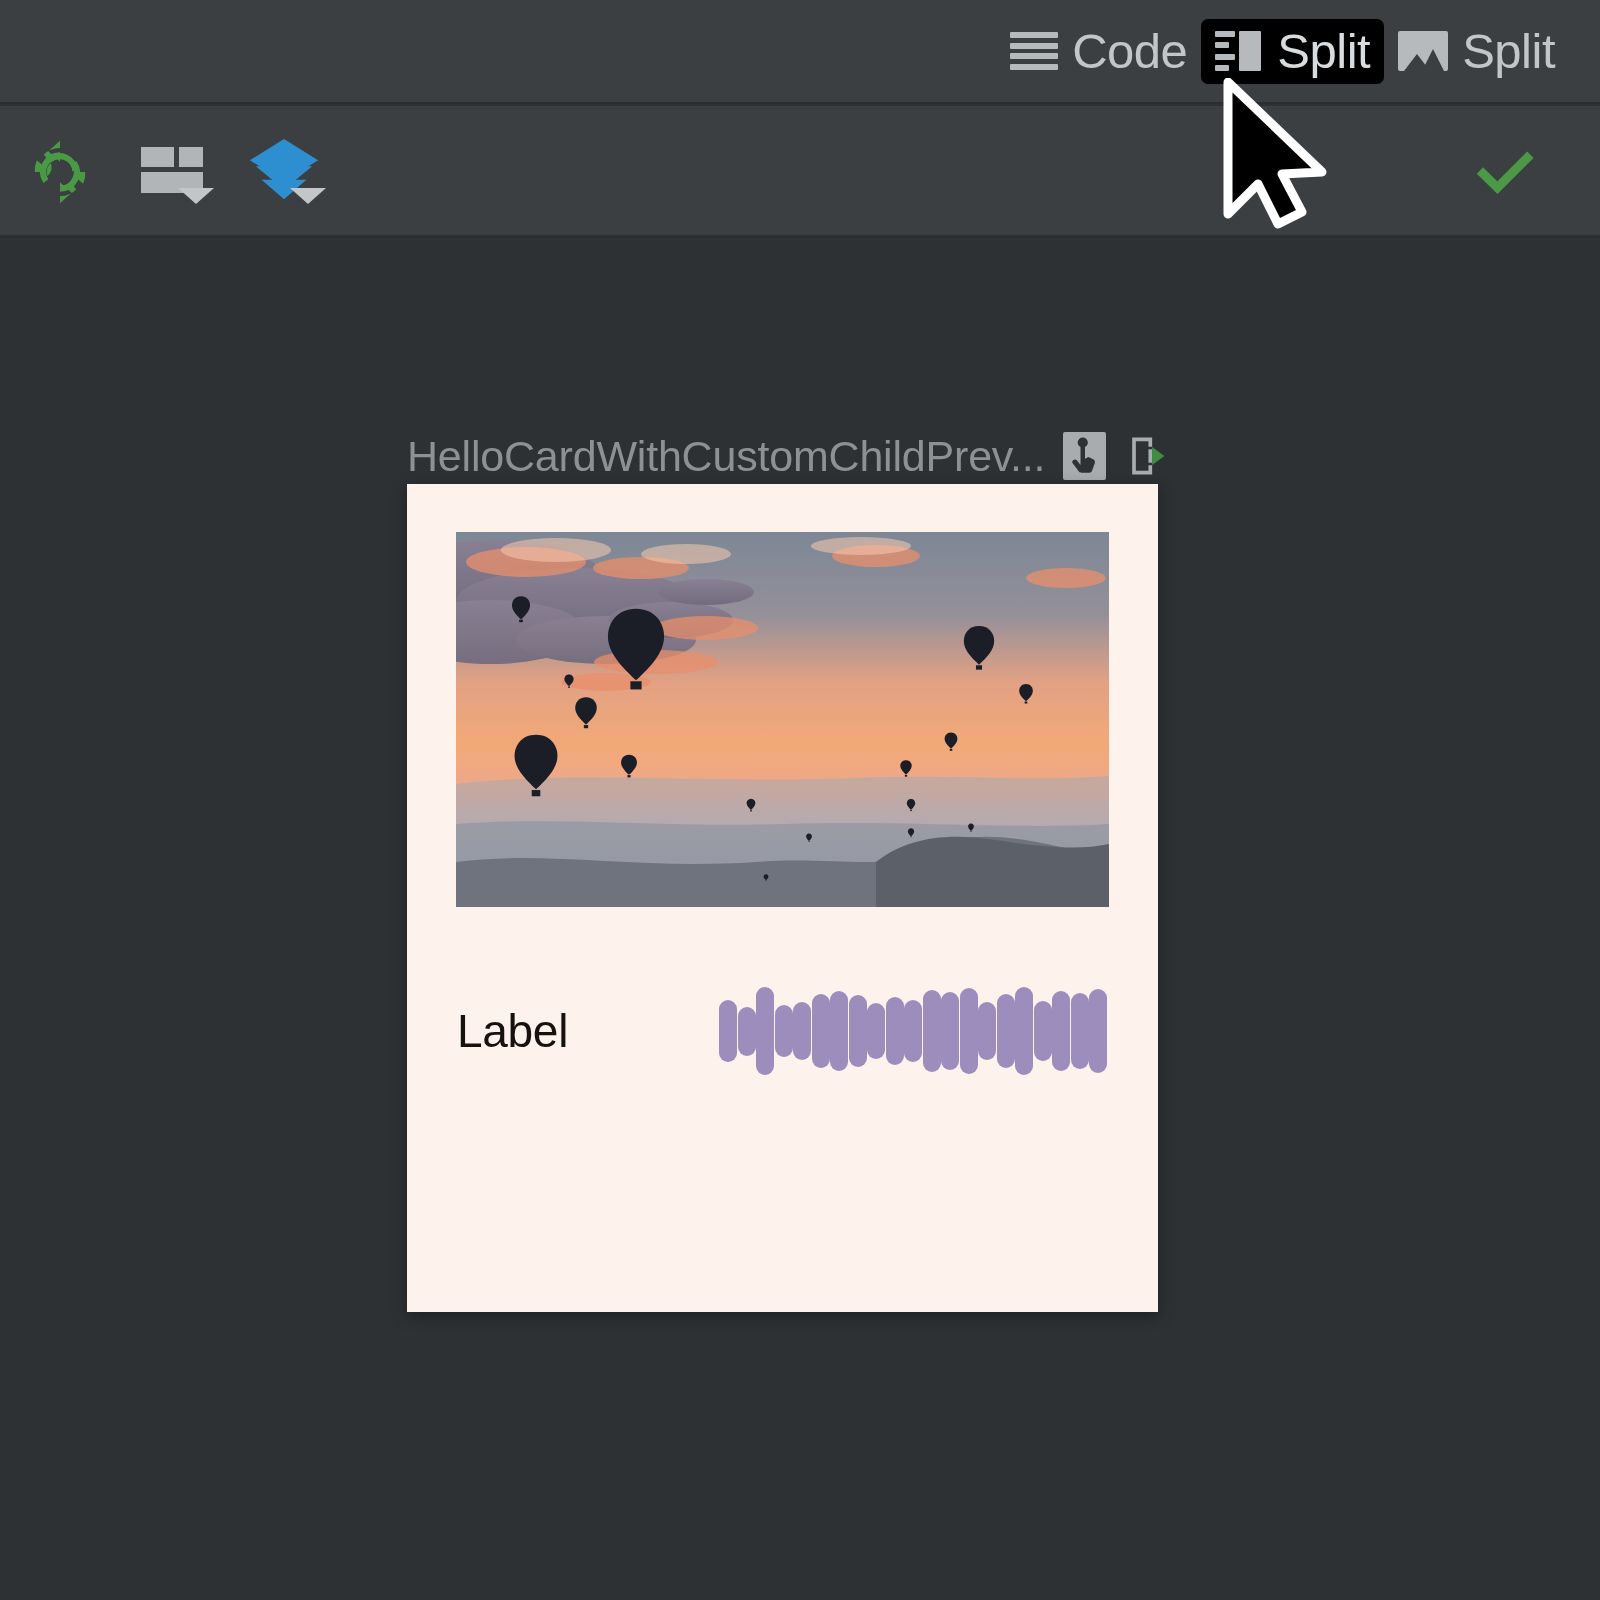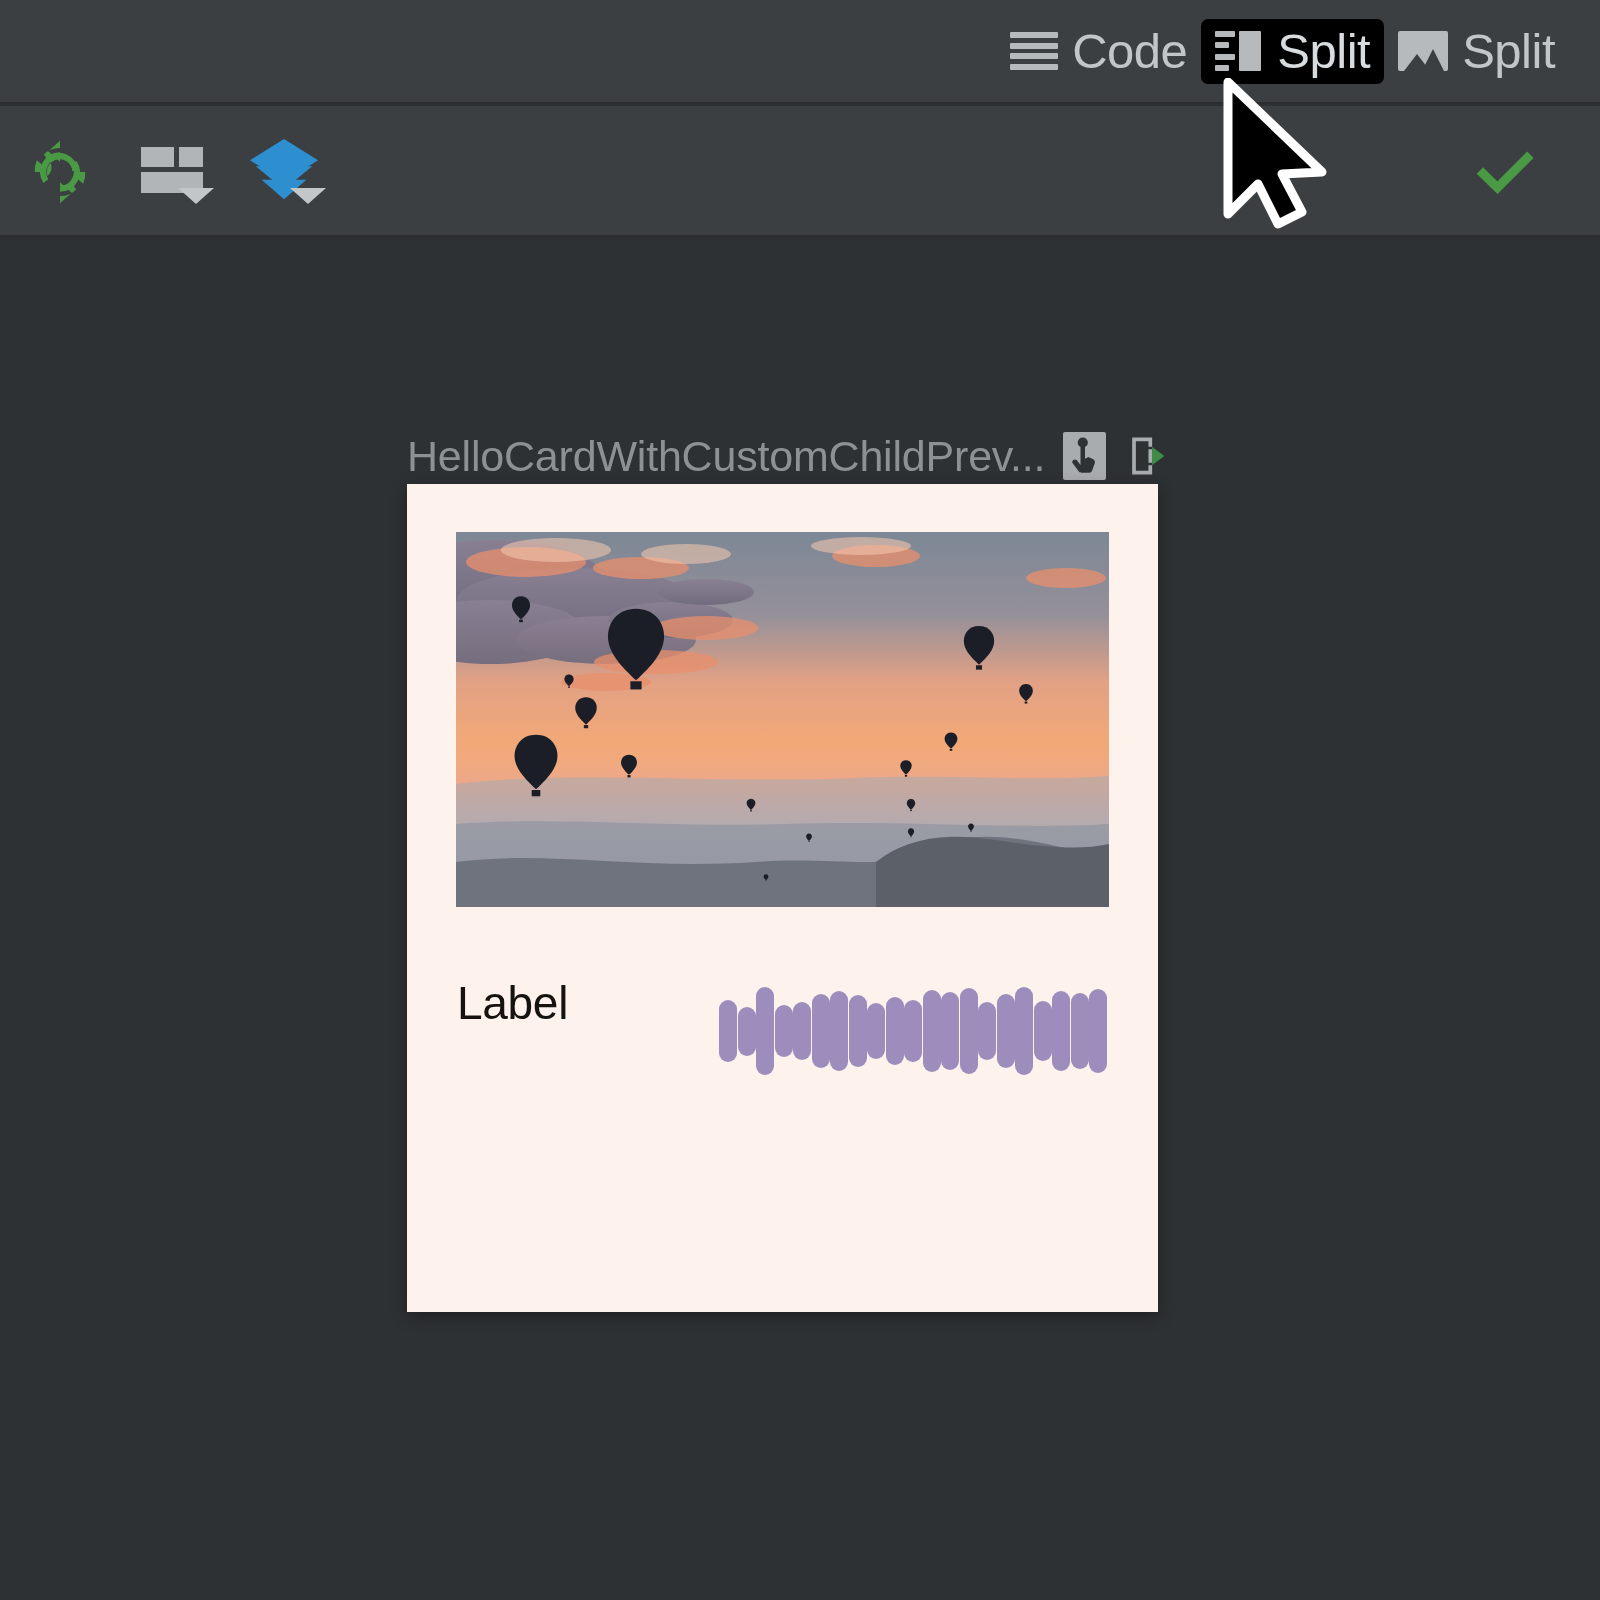--- a/index.html
+++ b/index.html
@@ -95,21 +95,21 @@
     background:#fdf2ec;
     box-shadow:0 4px 14px rgba(0,0,0,.35);
   }
   .cardimg{
     position:absolute;left:49px;top:48px;width:653px;height:375px;
     overflow:hidden;background:#d9a88b;
   }
   .cardimg svg{display:block;width:653px;height:375px;}
   .cardrow{
     position:absolute;left:50px;top:492px;width:655px;height:110px;
-    display:flex;
+    display:flex;align-items:center;
   }
   .cardlabel{
     font-size:46px;color:#15120f;letter-spacing:-0.3px;width:262px;
   }
   .wave{height:110px;flex:1;display:flex;align-items:center;gap:0;}
   .wavebar{background:#9d8dbd;border-radius:9px;}
 
   
   .cursor{position:absolute;left:1222px;top:78px;width:110px;height:152px;pointer-events:none;}
 </style>

